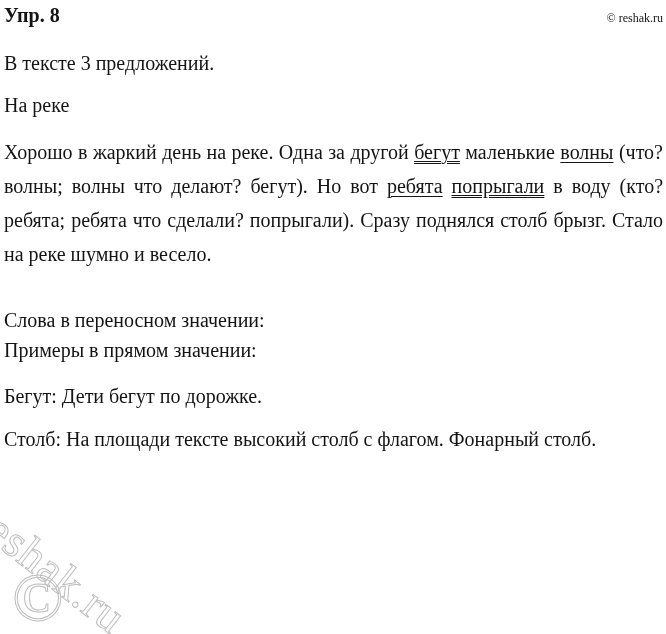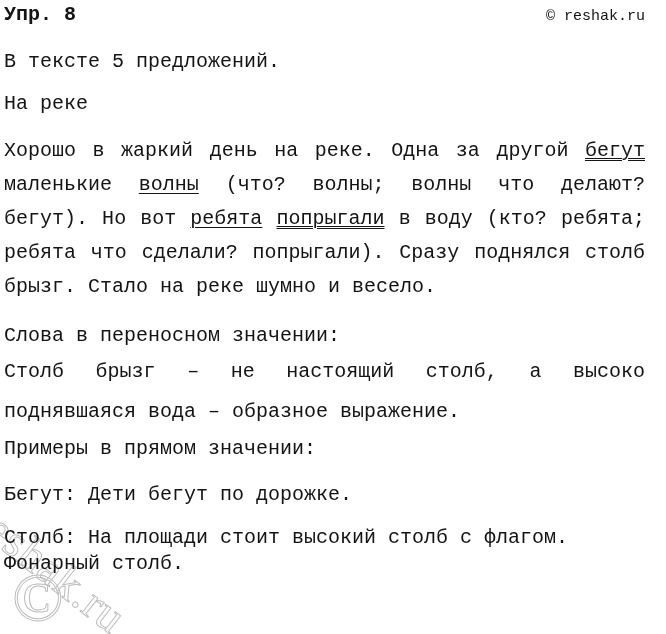--- a/index.html
+++ b/index.html
@@ -8,36 +8,35 @@
     background: #ffffff;
     overflow: hidden;
     font-family: "Liberation Serif", "DejaVu Serif", serif;
     font-size: 20px;
     color: #141414;
     position: relative;
   }
   .content {
     position: relative;
     z-index: 1;
-    padding: 2px 21px 0 4px;
-    font-family: Liberation Mono, monospace;
+    padding: 2px 3px 0 4px;
   }
   .header {
     display: flex;
     justify-content: space-between;
     align-items: baseline;
     line-height: 26px;
   }
   .header .ex { font-weight: bold; }
-  .header .copy { font-size: 15px; }
+  .header .copy { font-size: 12px; }
   p { margin: 0; line-height: 26px; }
   .p-intro   { margin-top: 19px; }
   .p-title   { margin-top: 16px; text-align: left; }
   .p-story   { margin-top: 17px; line-height: 34px; text-align: justify; }
-  .p-label   { margin-top: 19px; }
+  .p-label   { margin-top: 36px; }
   .p-fig1    { margin-top: 11px; line-height: 40px; text-align: justify; }
   .p-fig2    { margin-top: 3px;  line-height: 40px; text-align: justify; }
   .p-label2  { margin-top: 4px; }
   .p-ex1     { margin-top: 20px; }
   .p-ex2     { margin-top: 17px; }
   .u1 { text-decoration: underline; text-decoration-thickness: 1px; text-underline-offset: 3px; }
   .u2 { text-decoration: underline; text-decoration-style: double; text-decoration-thickness: 1px; text-underline-offset: 2px; }
   
   .wm { position: absolute; left: 0; top: 0; width: 100%; height: 100%; z-index: 0; pointer-events: none; }
   .wm span {
@@ -66,29 +65,28 @@
   <span class="wm-text">reshak.ru</span>
   <span class="wm-symbol">©</span>
 </div>
 
 <div class="content">
   <div class="header">
     <span class="ex">Упр. 8</span>
     <span class="copy">© reshak.ru</span>
   </div>
 
-  <p class="p-intro">В тексте 5 предложений.</p>
+  <p class="p-intro">В тексте 3 предложений.</p>
 
   <p class="p-title">На реке</p>
 
   <p class="p-story" id="story"><span>Хорошо в жаркий день на реке. Одна за другой </span><span class="u2">бегут</span><span> маленькие </span><span class="u1">волны</span><span> (что? волны; волны что делают? бегут). Но вот </span><span class="u1">ребята</span><span> </span><span class="u2">попрыгали</span><span> в воду (кто? ребята; ребята что сделали? попрыгали). Сразу поднялся столб брызг. Стало на реке шумно и весело.</span></p>
 
   <p class="p-label">Слова в переносном значении:</p>
 
 
-  <p class="p-fig2">Столб брызг – не настоящий столб, а высоко поднявшаяся вода – образное выражение.</p>
 
   <p class="p-label2">Примеры в прямом значении:</p>
 
   <p class="p-ex1">Бегут: Дети бегут по дорожке.</p>
 
-  <p class="p-ex2">Столб: На площади стоит высокий столб с флагом. Фонарный столб.</p>
+  <p class="p-ex2">Столб: На площади тексте высокий столб с флагом. Фонарный столб.</p>
 </div>
 
 </body></html>

